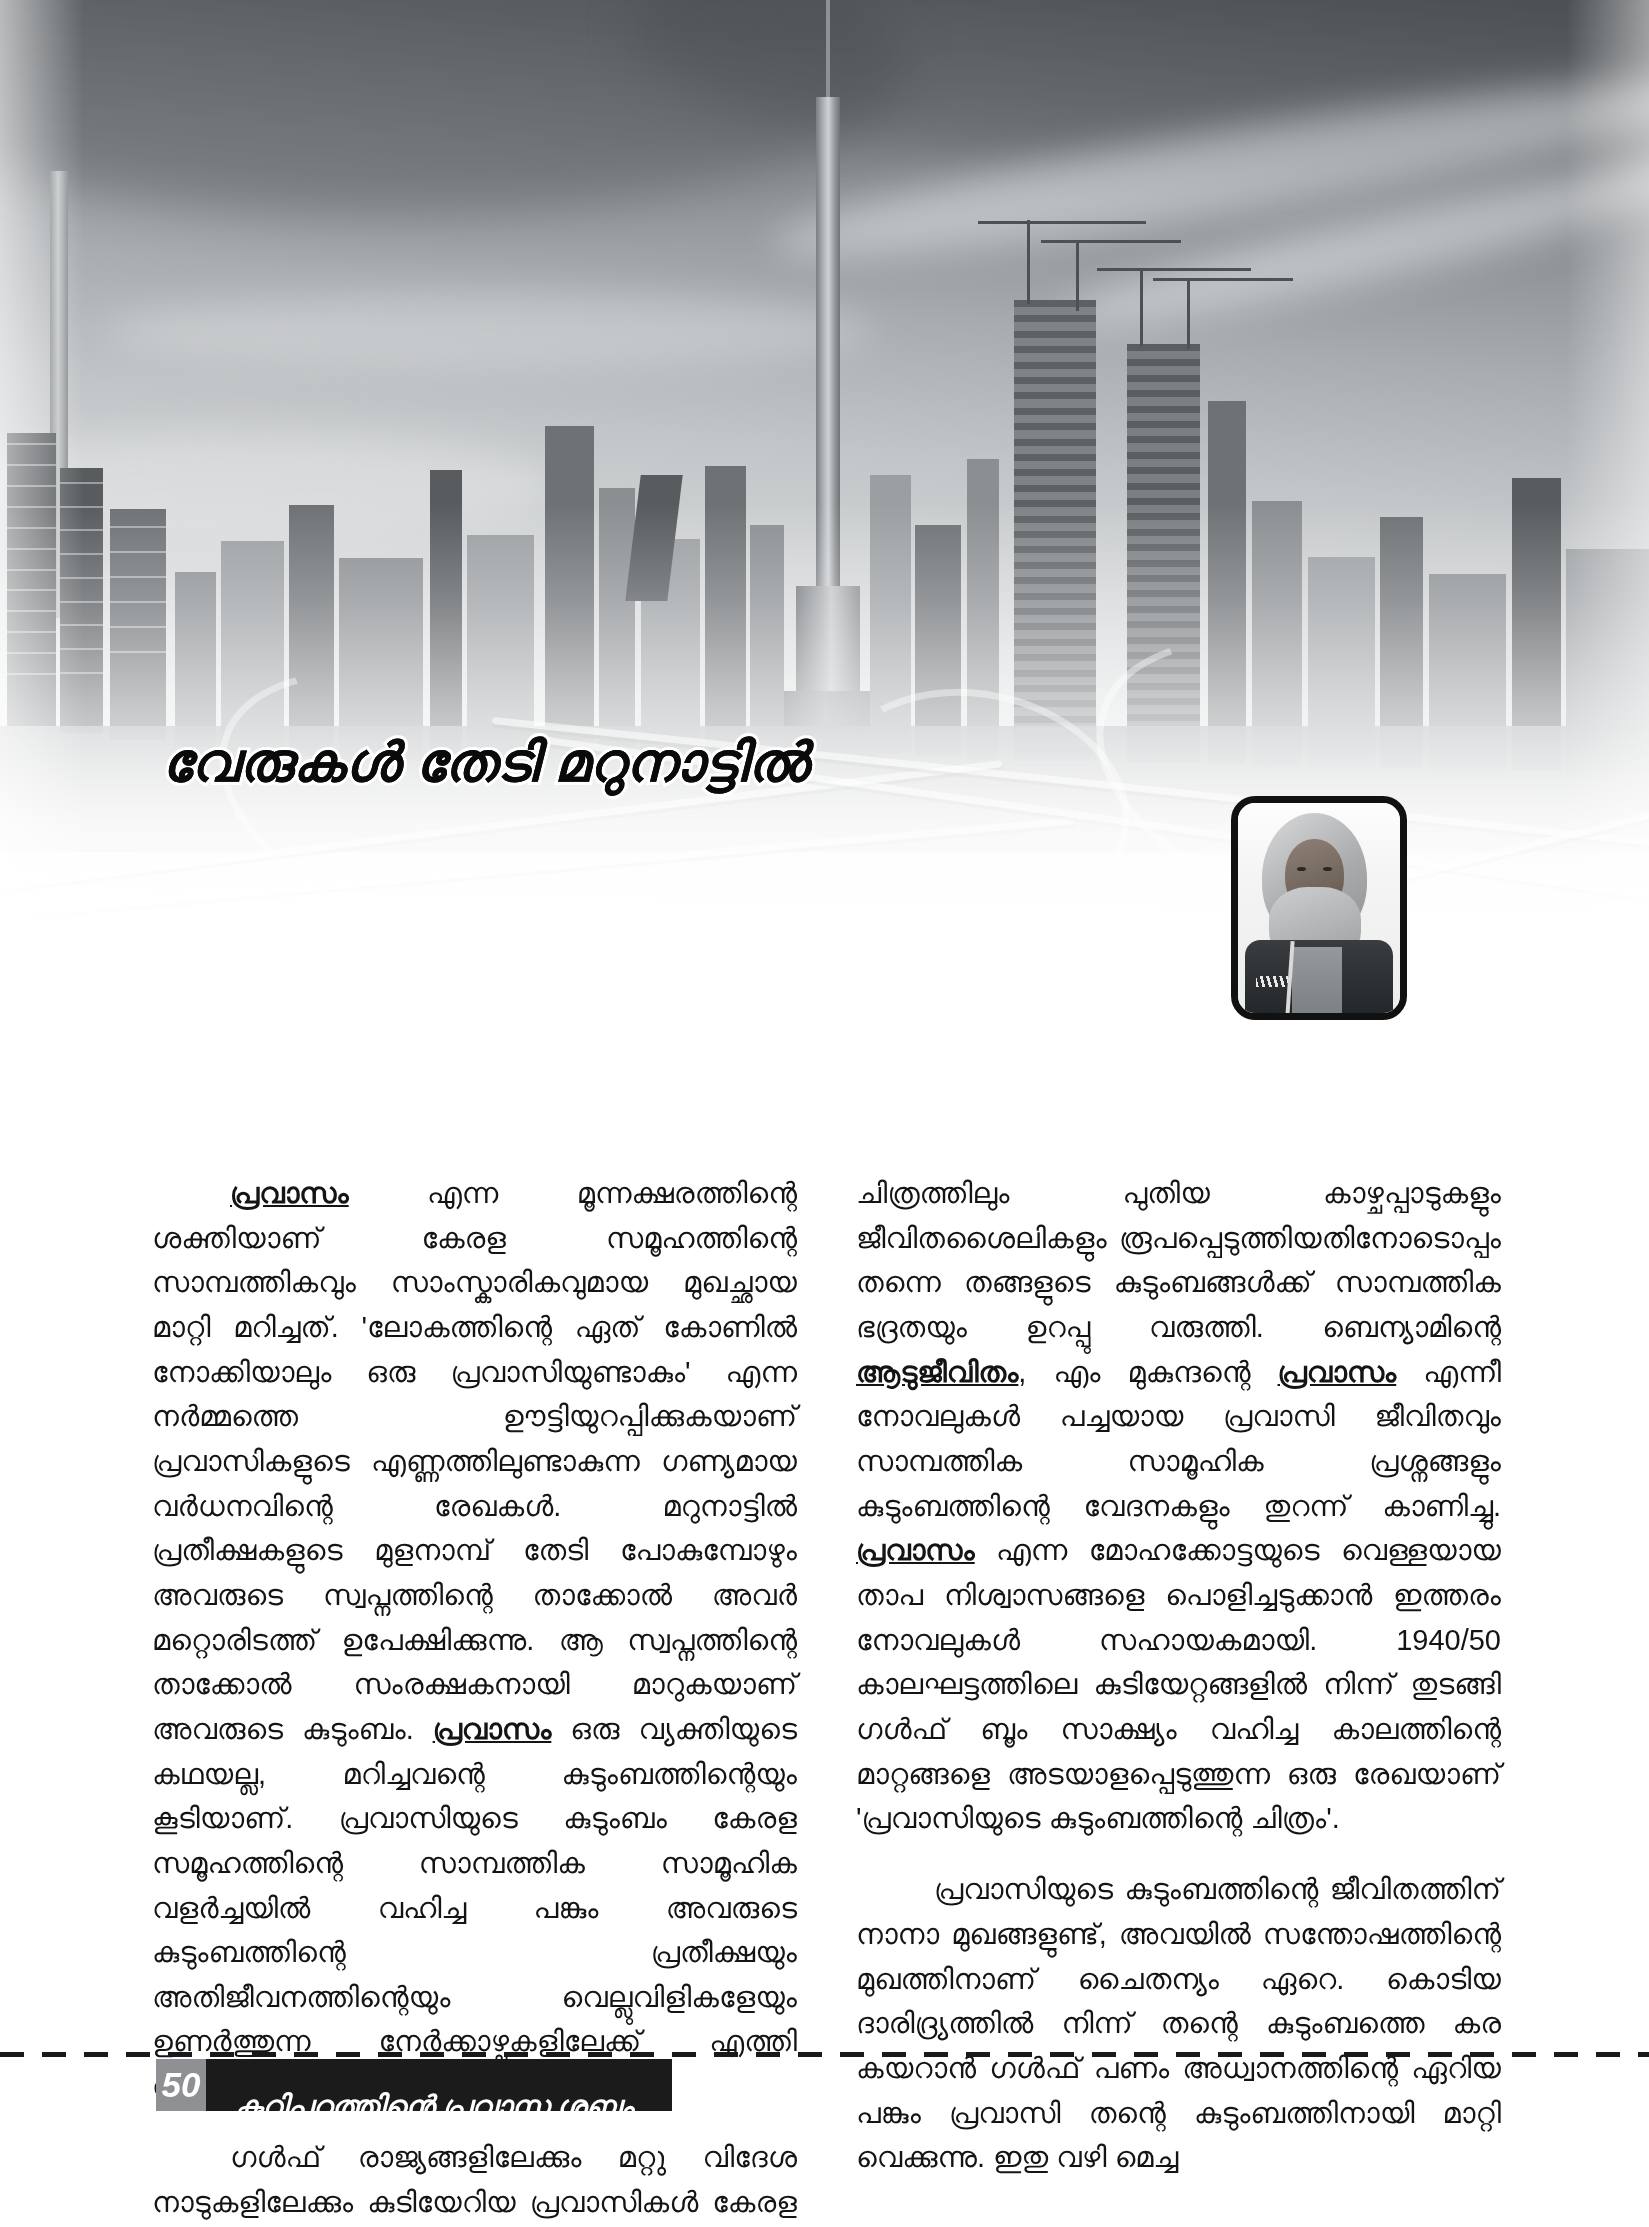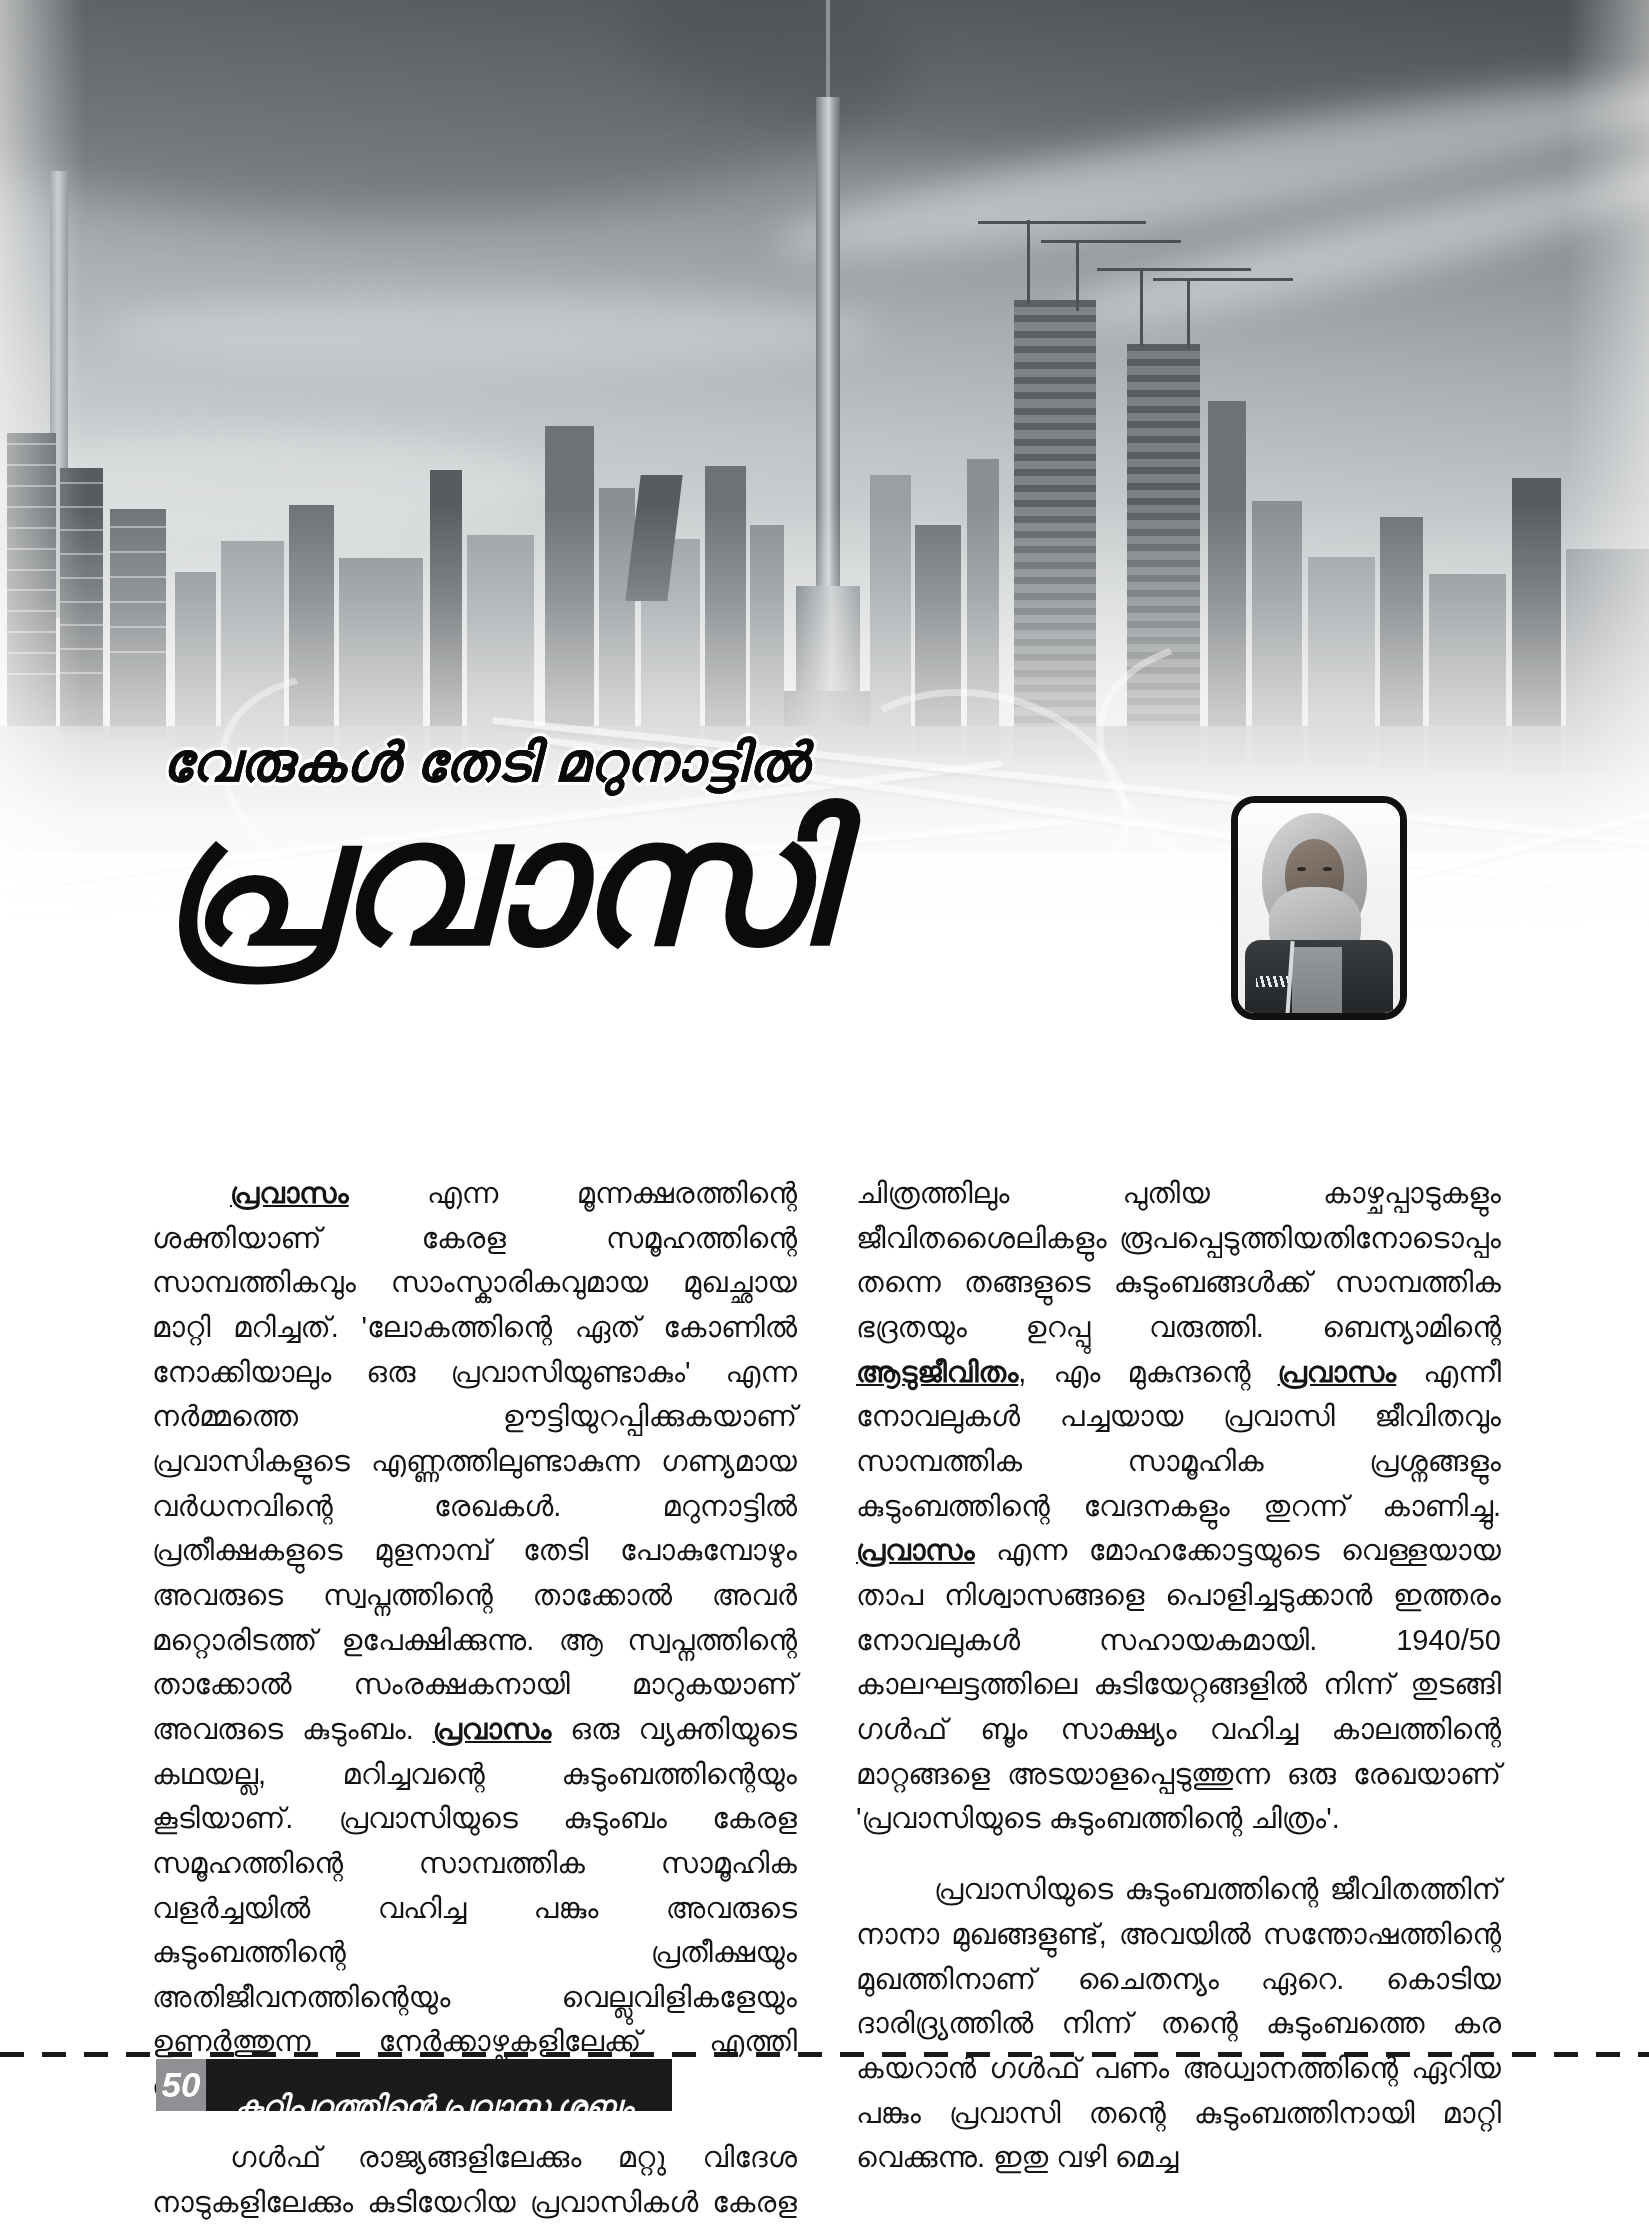--- a/index.html
+++ b/index.html
@@ -255,21 +255,20 @@
   <div class="roadc" style="left:1090px;bottom:42px;width:363px;height:231px;transform:rotate(-160deg);"></div>
   <div class="roadc" style="left:210px;bottom:0px;width:433px;height:237px;transform:rotate(200deg);"></div>
 
   <div class="fadeL"></div>
   <div class="fadeR"></div>
   <div class="fade"></div>
 </div>
 
 <div id="masthead">
   <div id="kicker">വേരുകള്‍ തേടി മറുനാട്ടില്‍</div>
-  <div id="bigtitle">പ്രവാസി</div>
 </div>
 
 <div id="author">
   <div id="author-frame">
     <div id="author-photo">
       <div class="p-bg"></div>
       <div class="p-hijab"></div>
       <div class="p-face"></div>
       <div class="p-eye" style="left:59px;top:64px;"></div>
       <div class="p-eye" style="left:85px;top:64px;"></div>

